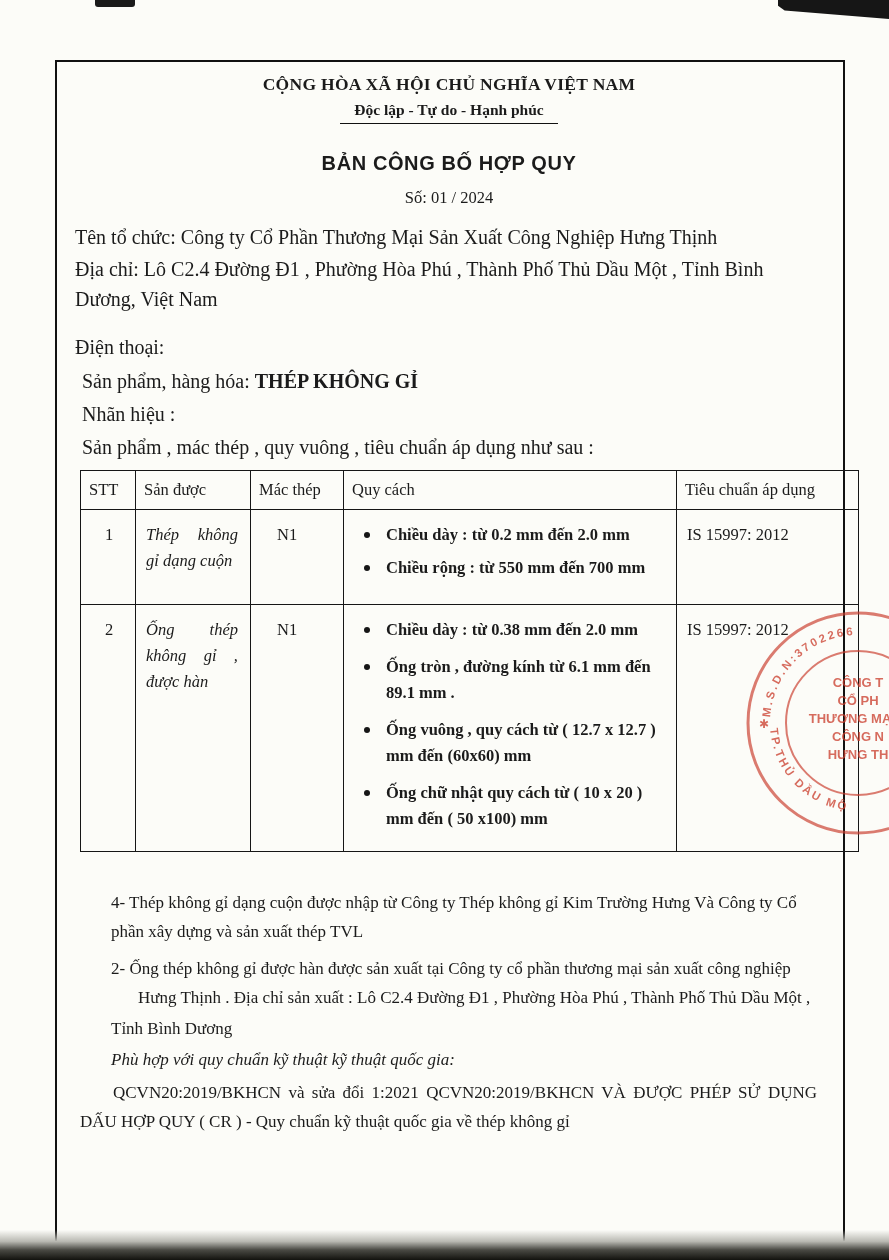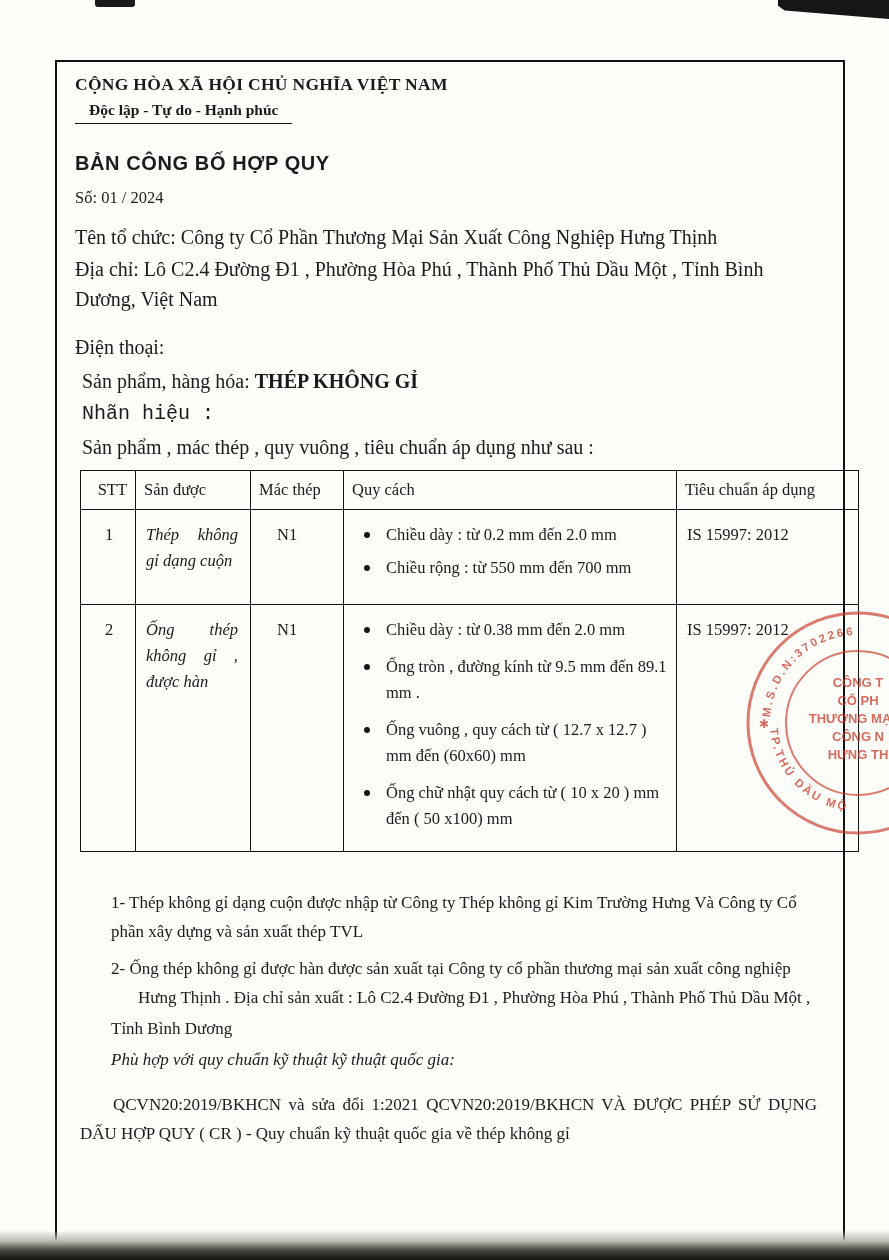--- a/index.html
+++ b/index.html
@@ -9,62 +9,62 @@
     background:#fcfcf8; color:#1b1b1b; position:relative; overflow:hidden;
   }
   .page { position:absolute; inset:0; overflow:hidden; }
 
   .frame {
     position:absolute; left:55px; top:60px; width:790px; height:1185px;
     border:2.2px solid #111; background:transparent;
   }
   .inner { padding:0 20px 0 18px; }
 
-  .center { text-align:left; }
+  .center { text-align:center; }
   .national-header { margin-top:10px; font-weight:bold; font-size:17.5px; line-height:24px; letter-spacing:.3px; }
   .motto-wrap { margin-top:3px; line-height:22px; }
   .motto { display:inline-block; font-weight:bold; font-size:15.5px; border-bottom:1.6px solid #111; padding:0 14px 2px 14px; }
   .doc-title { margin-top:26px; font-family:"Liberation Sans","DejaVu Sans",sans-serif; font-weight:bold; font-size:20px; line-height:26px; letter-spacing:.6px; }
   .doc-number { margin-top:10px; font-size:16.5px; line-height:24px; }
 
   .info p { font-size:20px; line-height:30px; }
   .info .org { margin-top:12px; }
   .info .addr { margin-top:2px; }
   .info .phone { margin-top:18px; }
   .info .product { margin-top:4px; padding-left:7px; }
-  .info .brand { margin-top:3px; padding-left:7px;font-family:Liberation Mono, monospace; }
+  .info .brand { margin-top:3px; padding-left:7px; }
   .info .intro { margin-top:3px; padding-left:7px; }
   .bold { font-weight:bold; }
 
   table.spec-table {
     margin:8px 0 0 5px; width:778px; border-collapse:collapse; table-layout:fixed;
   }
   .spec-table th, .spec-table td {
     border:1.6px solid #161616; font-weight:normal; font-size:16.5px;
     vertical-align:top; text-align:left;
   }
   .spec-table th { padding:9px 8px; vertical-align:middle; }
-  .spec-table th.c-stt { text-align:right;margin-top:23px; }
+  .spec-table th.c-stt { text-align:left;margin-top:23px; }
   .spec-table td { padding:12px 8px 8px 10px; line-height:26px; }
   .spec-table td.c-stt { text-align:center; }
   .spec-table td.c-grade { padding-left:26px; }
   .spec-table td.c-prod { text-align:justify; padding-right:12px;font-style:italic; }
   tr.r1 td { height:95px; }
   tr.r2 td { height:240px; }
   .spec { display:flex; align-items:flex-start; margin:0 0 7px 10px; }
   tr.r2 .spec { margin-bottom:11px; }
   .dot { width:6px; height:6px; border-radius:50%; background:#161616; margin:10px 16px 0 0; flex:0 0 auto; }
-  .spec-text { line-height:26px; }
+  .spec-text { line-height:26px;font-weight:bold; }
 
   .notes { font-size:17px; line-height:29px; }
   .note1 { margin:36px 0 0 36px; padding-right:8px; }
   .note2 { margin:8px 0 0 36px; padding-left:27px; text-indent:-27px; padding-right:8px; }
   .province { margin:2px 0 0 36px; }
   .conform { margin:2px 0 0 36px;font-style:italic; }
-  .final { margin:16px 0 0 5px; padding-right:6px; text-indent:33px; text-align:justify; }
+  .final { margin:4px 0 0 5px; padding-right:6px; text-indent:33px; text-align:justify; }
 
   
   .stamp { position:absolute; left:735px; top:605px; width:154px; height:240px; opacity:.85; pointer-events:none; }
   .stamp text { font-family:"Liberation Sans","DejaVu Sans",sans-serif; font-weight:bold; }
 
   
   .artifact-top-left { position:absolute; left:95px; top:0; width:40px; height:7px; background:#1a1a1a; border-radius:0 0 3px 3px; }
   .artifact-top-right { position:absolute; left:778px; top:0; width:111px; height:19px; background:#161616; clip-path:polygon(0 0,100% 0,100% 100%,6% 55%,0 30%); }
   .artifact-bottom { position:absolute; left:0; bottom:0; width:889px; height:30px;
     background:linear-gradient(to bottom, rgba(40,40,36,0) 0%, #b9b9b2 38%, #4a4a44 66%, #12120e 100%); }
@@ -132,38 +132,38 @@
             <td class="c-stt">2</td>
             <td class="c-prod">Ống thép không gỉ , được hàn</td>
             <td class="c-grade">N1</td>
             <td>
               <div class="spec">
                   <span class="dot"></span>
                   <span class="spec-text">Chiều dày : từ 0.38 mm đến 2.0 mm</span>
                 </div>
               <div class="spec">
                   <span class="dot"></span>
-                  <span class="spec-text">Ống tròn , đường kính từ 9.5 mm đến 89.1 mm .</span>
+                  <span class="spec-text">Ống tròn , đường kính từ 6.1 mm đến 89.1 mm .</span>
                 </div>
               <div class="spec">
                   <span class="dot"></span>
                   <span class="spec-text">Ống vuông , quy cách từ ( 12.7 x 12.7 ) mm đến (60x60) mm</span>
                 </div>
               <div class="spec">
                   <span class="dot"></span>
                   <span class="spec-text">Ống chữ nhật quy cách từ ( 10 x 20 ) mm đến ( 50 x100) mm</span>
                 </div>
             </td>
             <td>IS 15997: 2012</td>
           </tr>
         </tbody>
       </table>
 
       <div class="notes">
-        <p class="note1">1- Thép không gỉ dạng cuộn được nhập từ Công ty Thép không gỉ Kim Trường Hưng Và Công ty Cổ phần xây dựng và sản xuất thép TVL</p>
+        <p class="note1">4- Thép không gỉ dạng cuộn được nhập từ Công ty Thép không gỉ Kim Trường Hưng Và Công ty Cổ phần xây dựng và sản xuất thép TVL</p>
         <p class="note2">2- Ống thép không gỉ được hàn được sản xuất tại Công ty cổ phần thương mại sản xuất công nghiệp Hưng Thịnh . Địa chỉ sản xuất : Lô C2.4 Đường Đ1 , Phường Hòa Phú , Thành Phố Thủ Dầu Một ,</p>
         <p class="province">Tỉnh Bình Dương</p>
         <p class="conform">Phù hợp với quy chuẩn kỹ thuật kỹ thuật quốc gia:</p>
         <p class="final">QCVN20:2019/BKHCN và sửa đổi 1:2021 QCVN20:2019/BKHCN VÀ ĐƯỢC PHÉP SỬ DỤNG DẤU HỢP QUY ( CR ) -  Quy chuẩn kỹ thuật quốc gia về thép không gỉ</p>
       </div>
 
     </div>
   </div>
 
   <svg class="stamp" width="154" height="240" viewBox="0 0 154 240" xmlns="http://www.w3.org/2000/svg">

